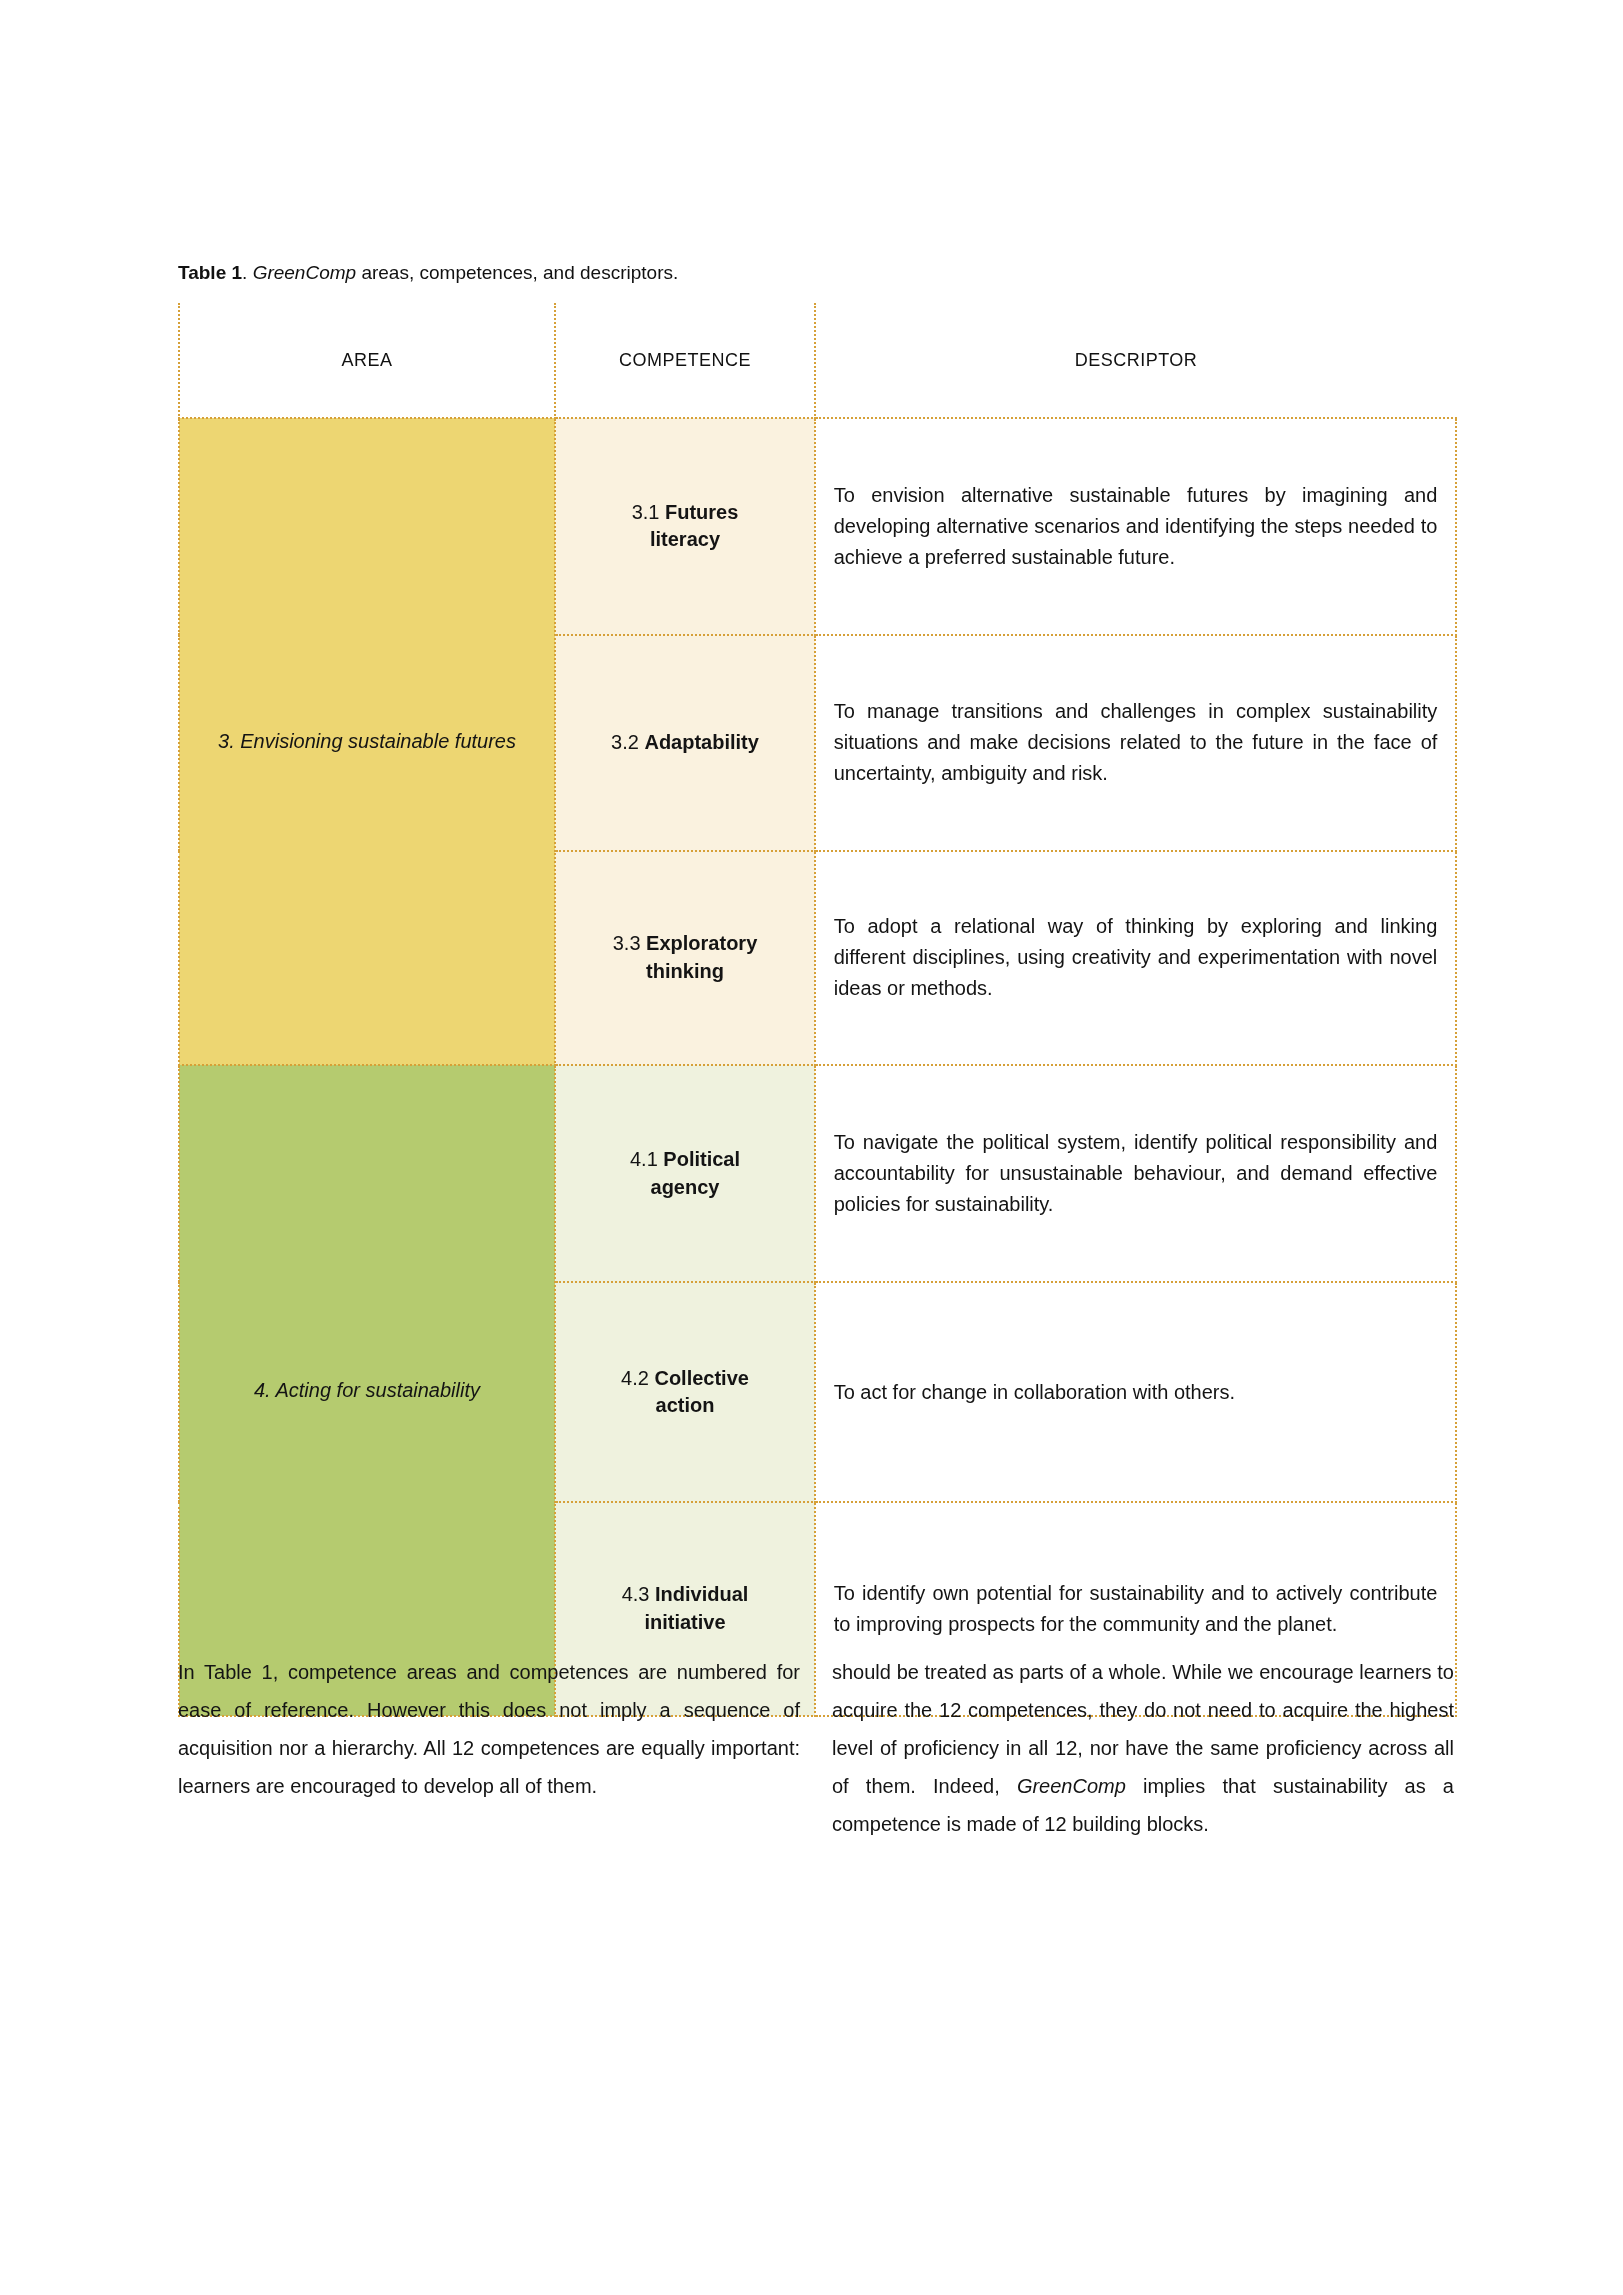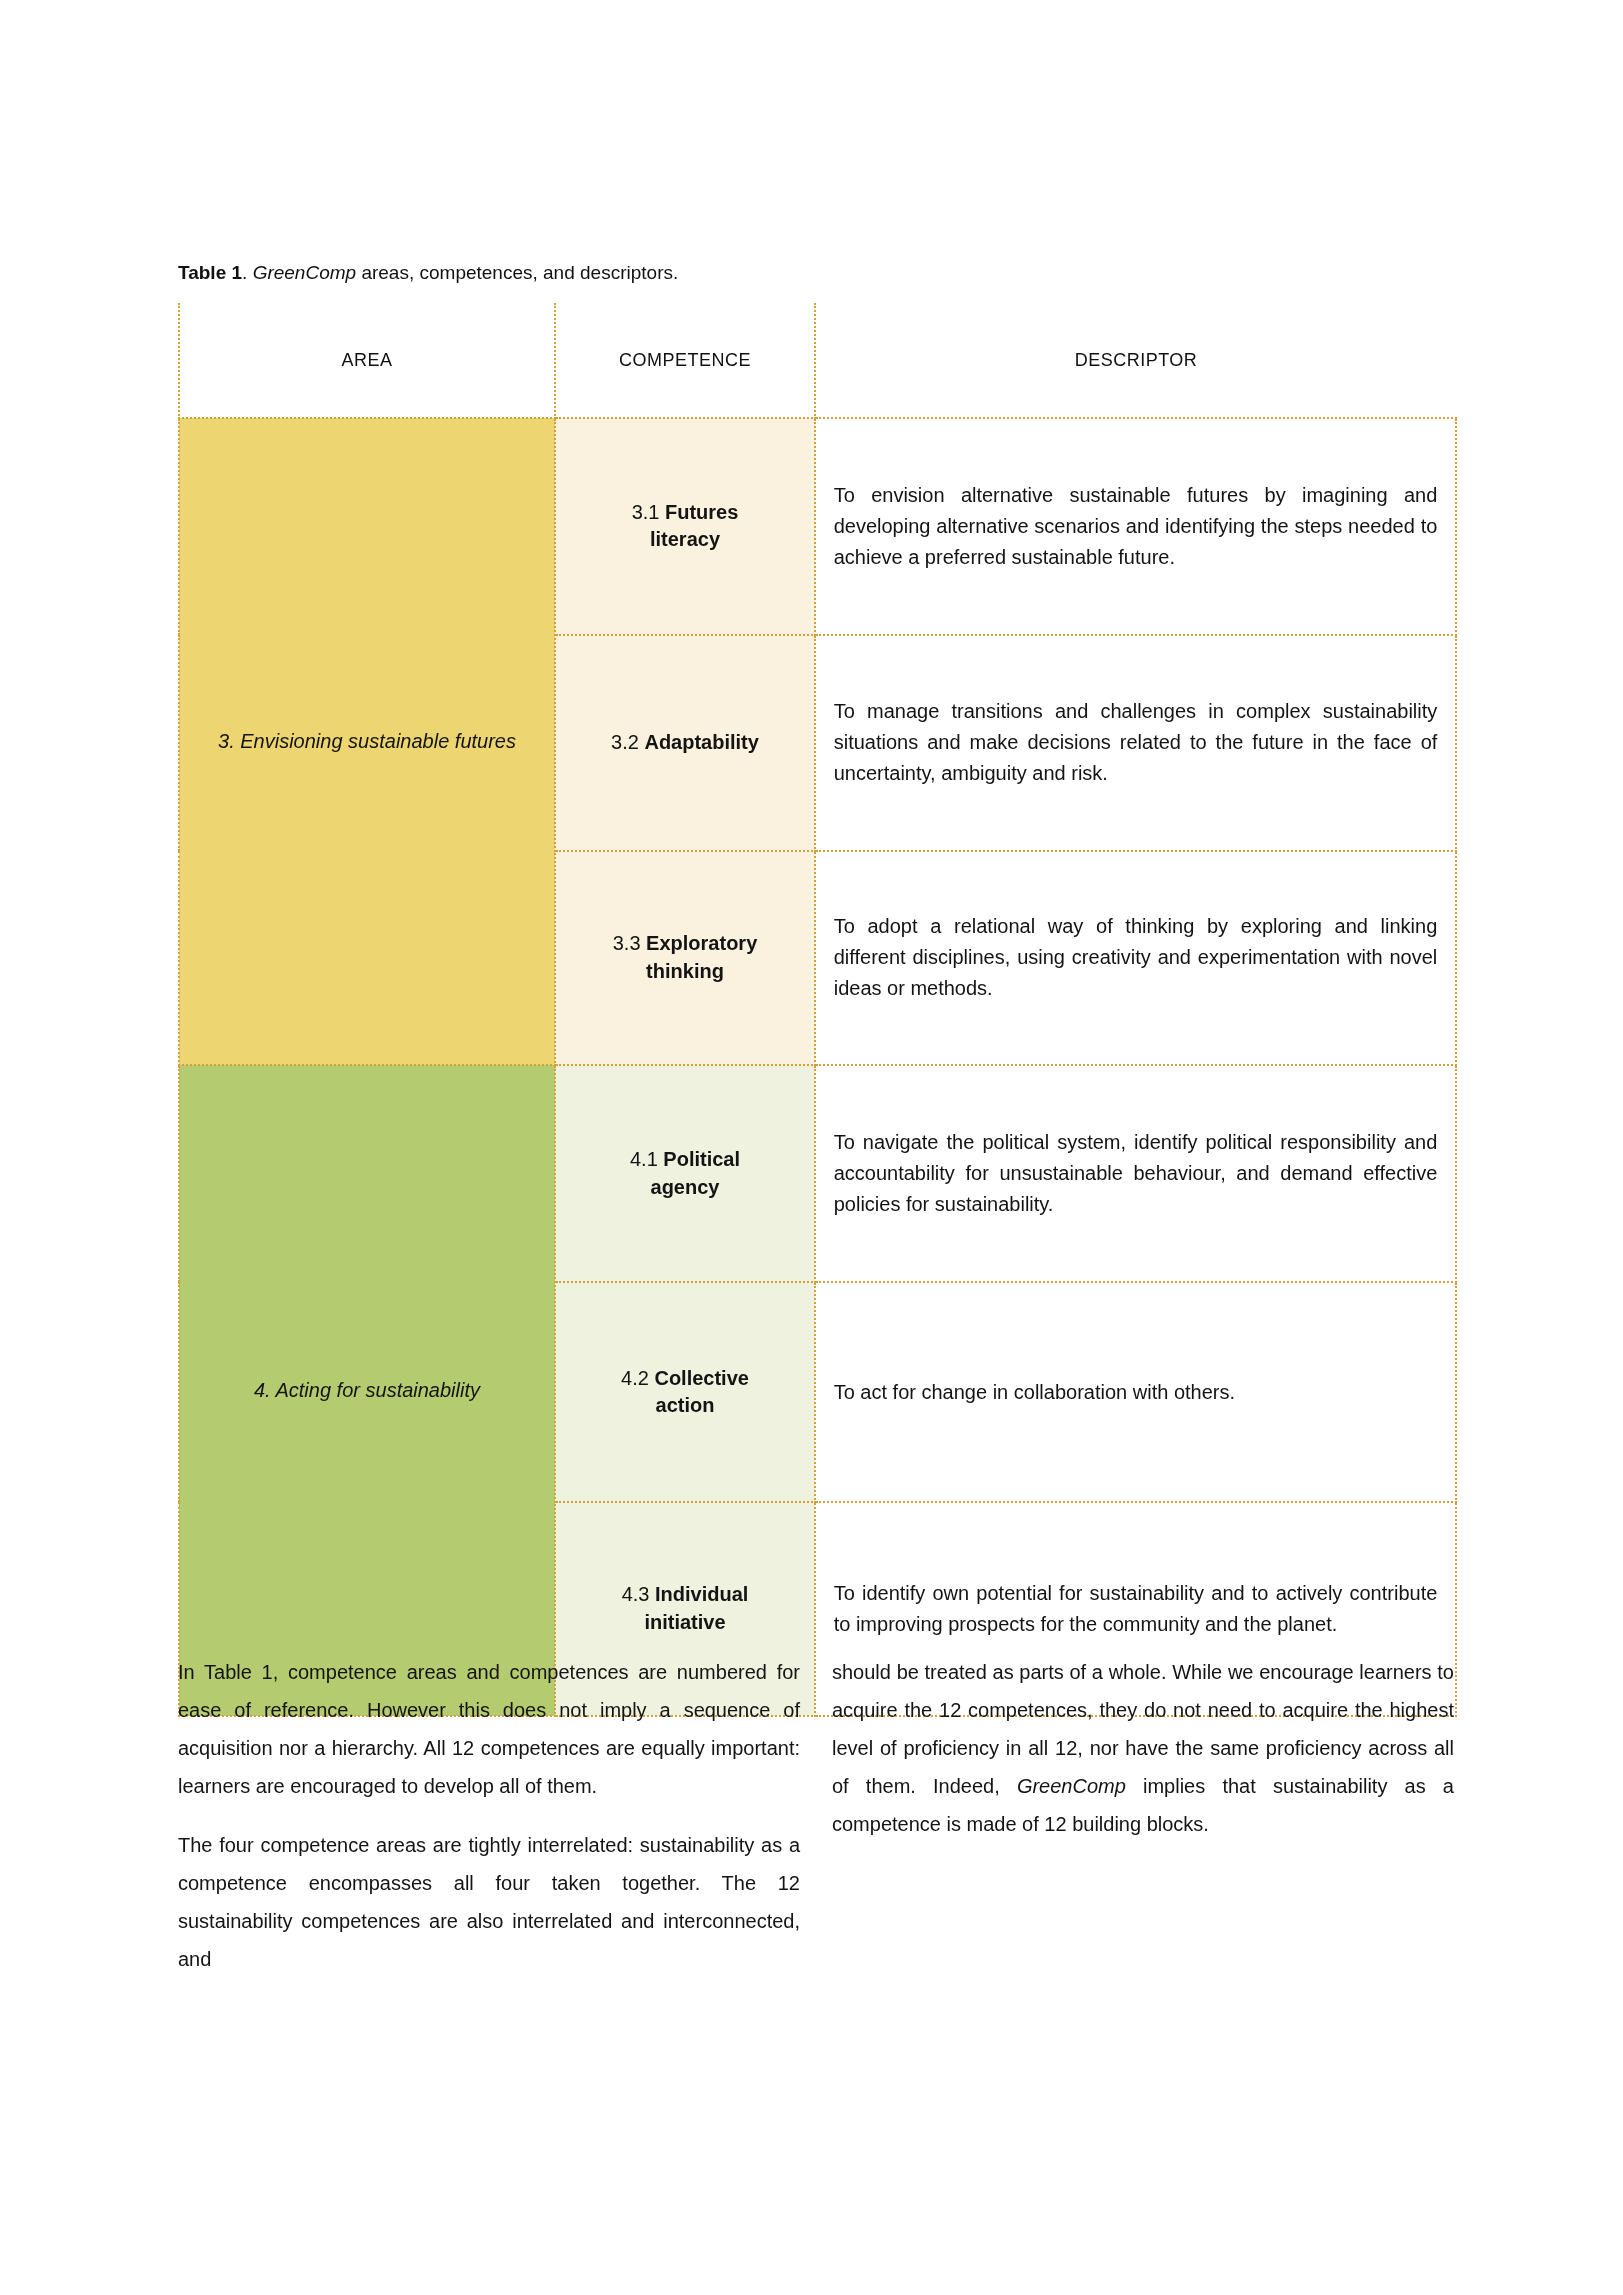--- a/index.html
+++ b/index.html
@@ -154,21 +154,20 @@
           <span class="comp-name">Individual initiative</span>
         </td>
         <td class="desc-cell dotted-r dotted-b">To identify own potential for sustainability and to actively contribute to improving prospects for the community and the planet.</td>
       </tr>
     </tbody>
   </table>
 
   <div class="columns">
     <div class="col">
       <p>In Table 1, competence areas and competences are numbered for ease of reference. However this does not imply a sequence of acquisition nor a hierarchy. All 12 competences are equally important: learners are encouraged to develop all of them.</p>
-      <p>The four competence areas are tightly interrelated: sustainability as a competence encompasses all four taken together. The 12 sustainability competences are also interrelated and interconnected, and</p>
     </div>
     <div class="col">
       <p><span>should be treated as parts of a whole. While we encourage learners to acquire the 12 competences, they do not need to acquire the highest level of proficiency in all 12, nor have the same proficiency across all of them. Indeed, </span><span class="inline-italic">GreenComp</span><span> implies that sustainability as a competence is made of 12 building blocks.</span></p>
     </div>
   </div>
 
 
 </div>
 
 

